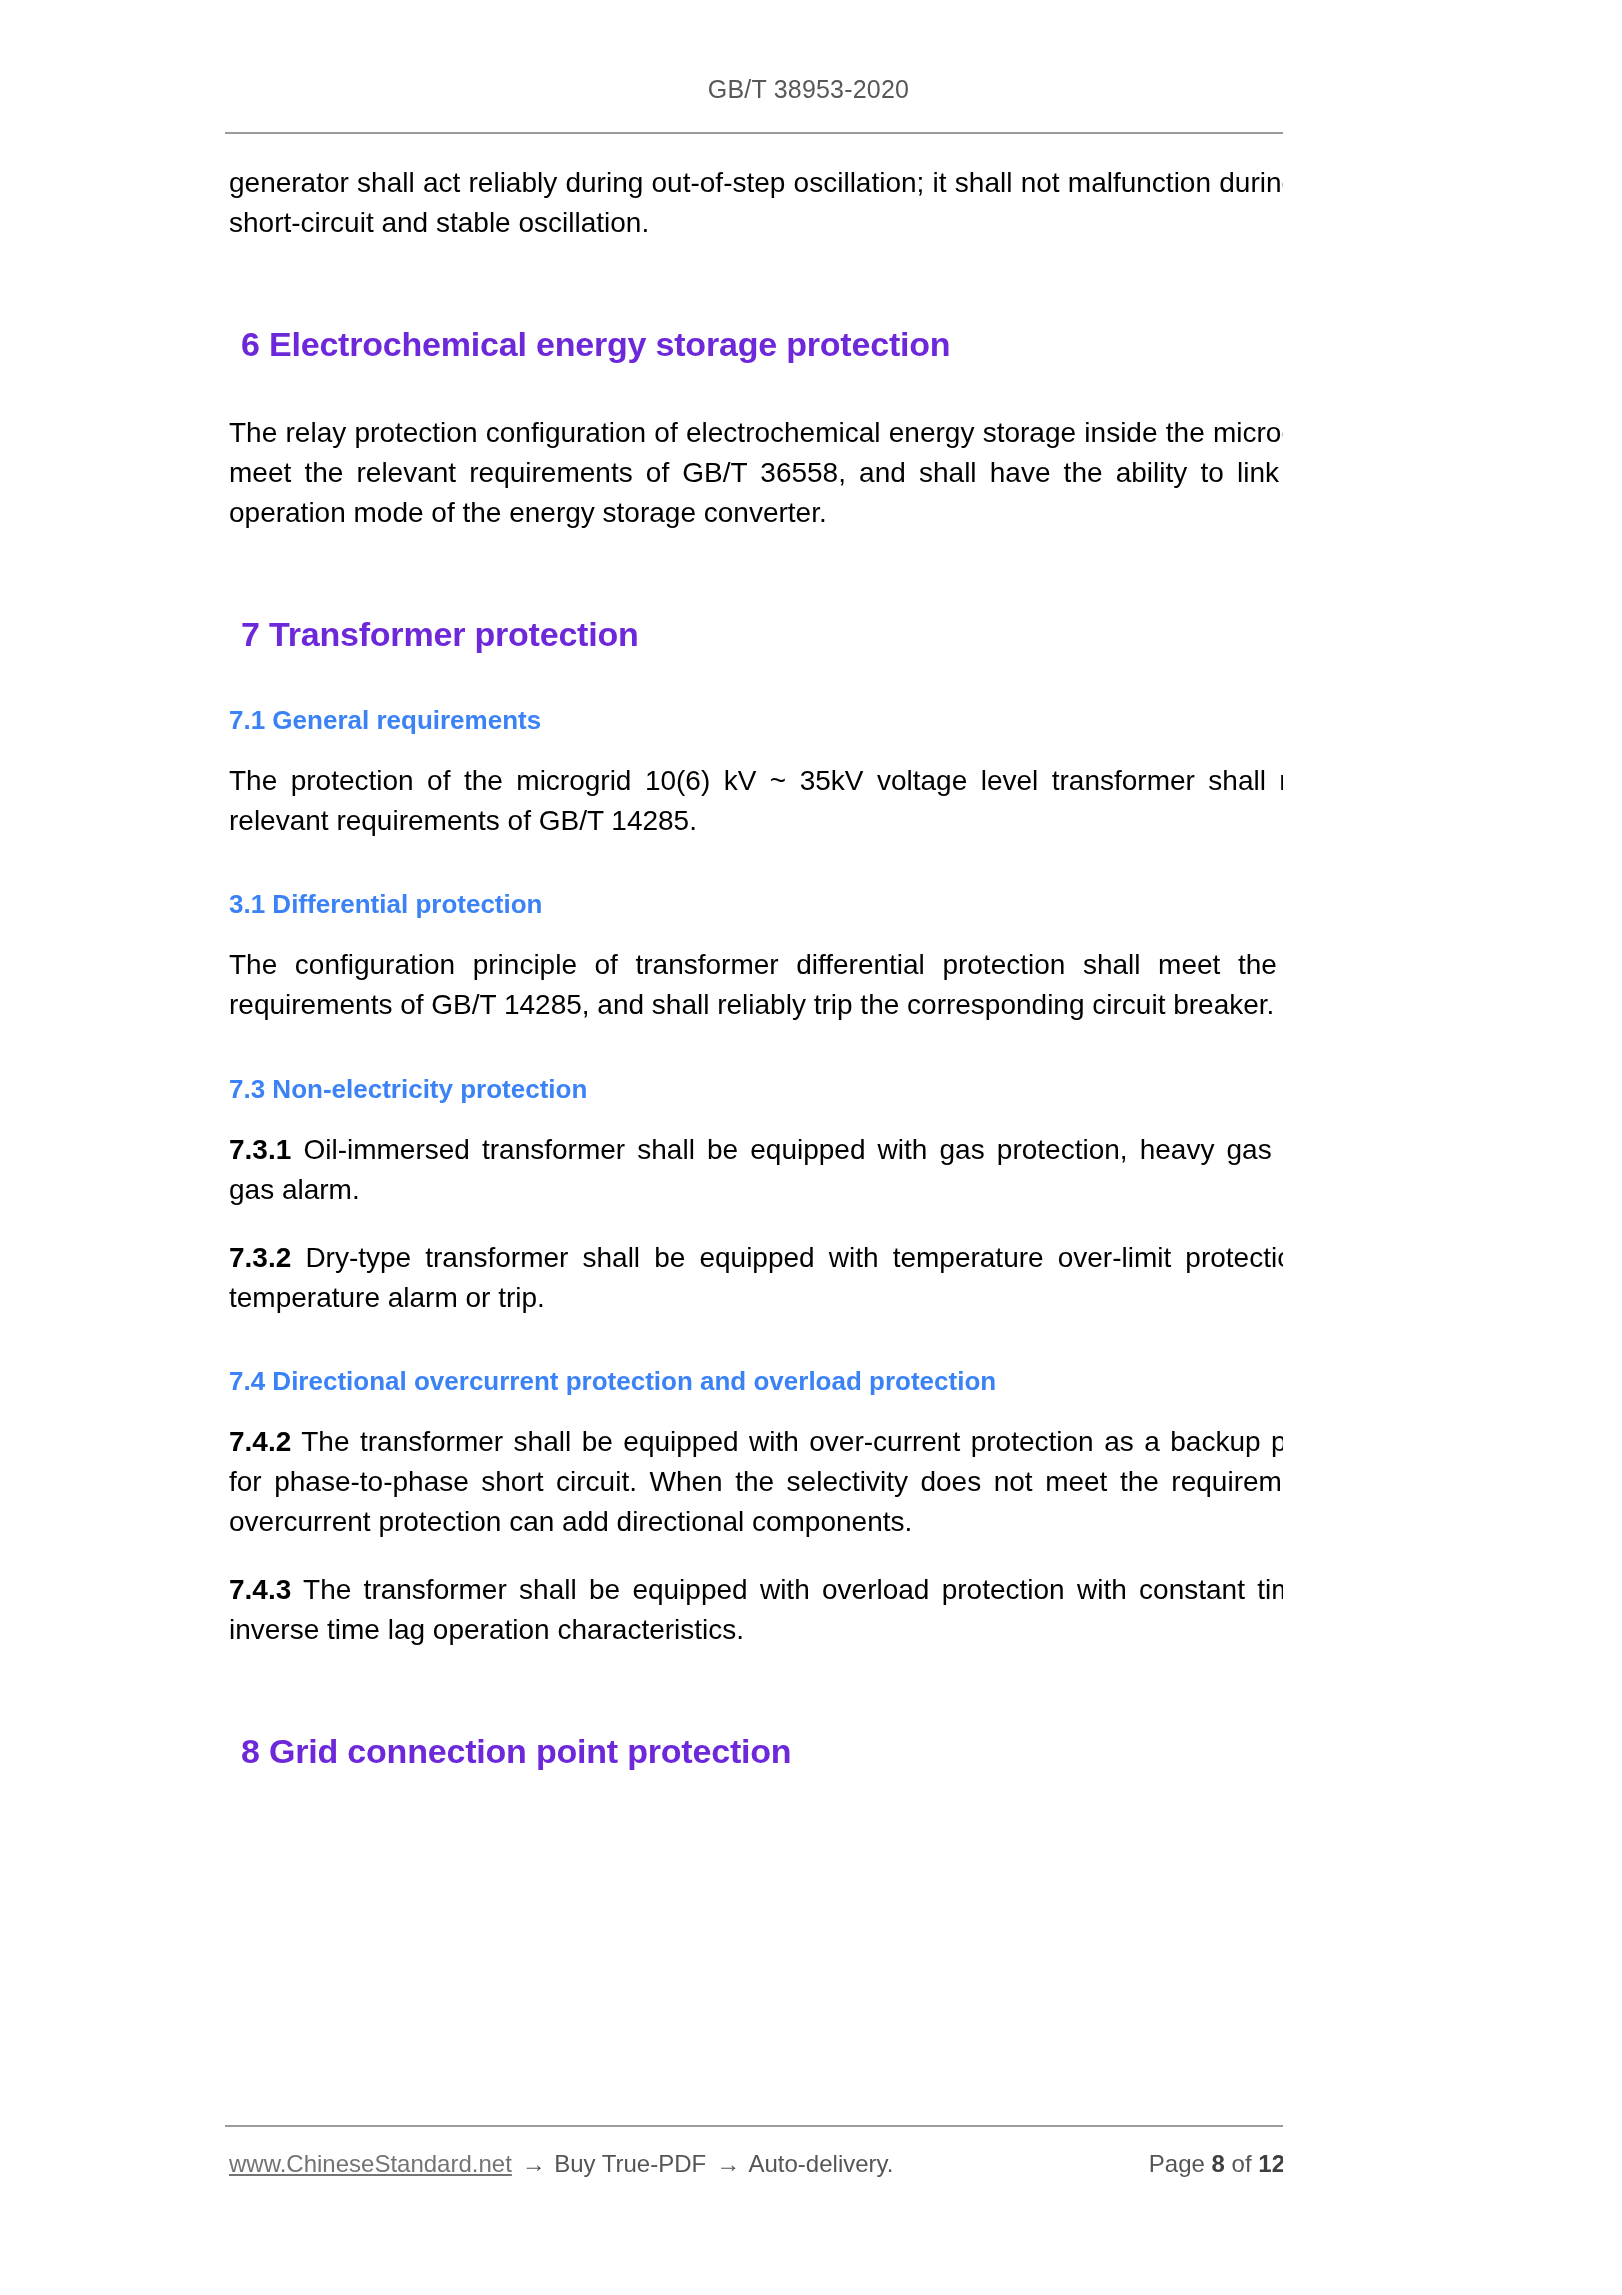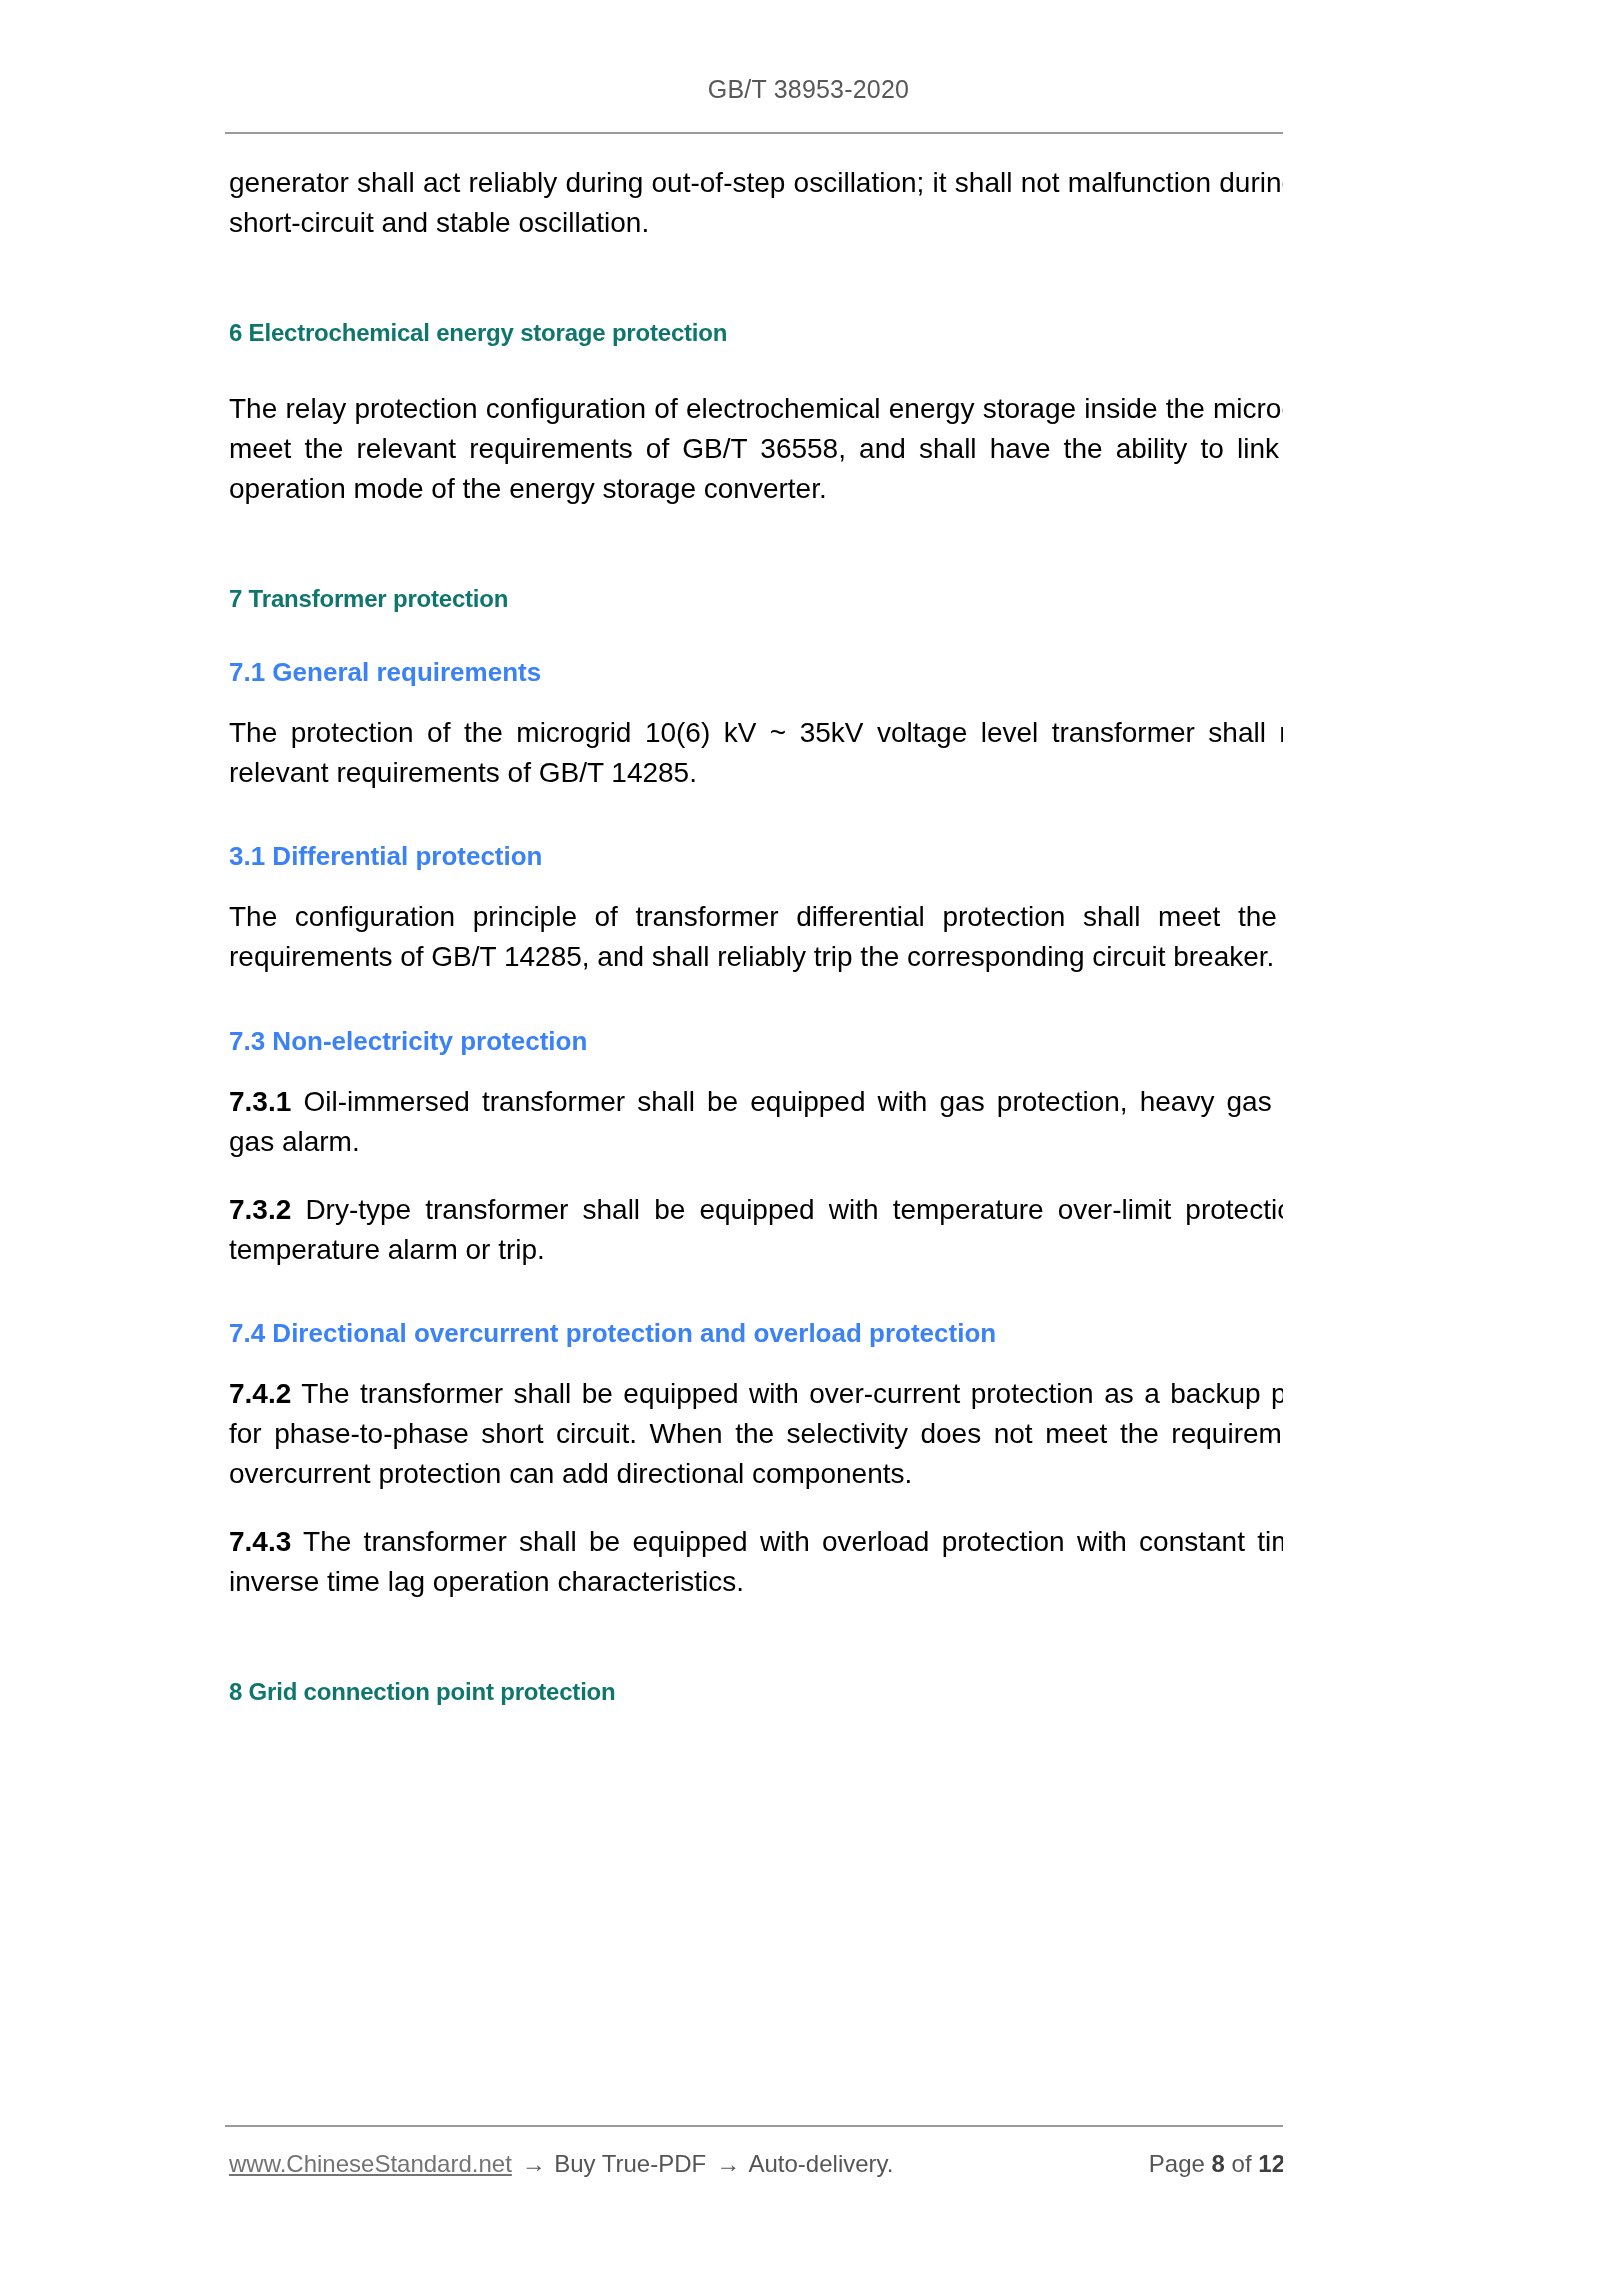--- a/index.html
+++ b/index.html
@@ -57,25 +57,25 @@
     font-size: 28px;
     line-height: 40px;
     color: #000000;
     text-align: justify;
     text-justify: inter-word;
     margin: 0 0 28px 0;
     font-weight: 400;
   }
 
   .h-major {
-    font-size: 24px;
+    font-size: 34px;
     line-height: 43px;
     font-weight: bold;
-    color: #0f766e;
-    margin: 0;
+    color: #6d28d9;
+    margin: 12px;
     letter-spacing: -0.2px;
   }
   .h-sub {
     font-size: 26px;
     line-height: 35px;
     font-weight: bold;
     color: #3b82f6;
     margin: 0;
   }
 

